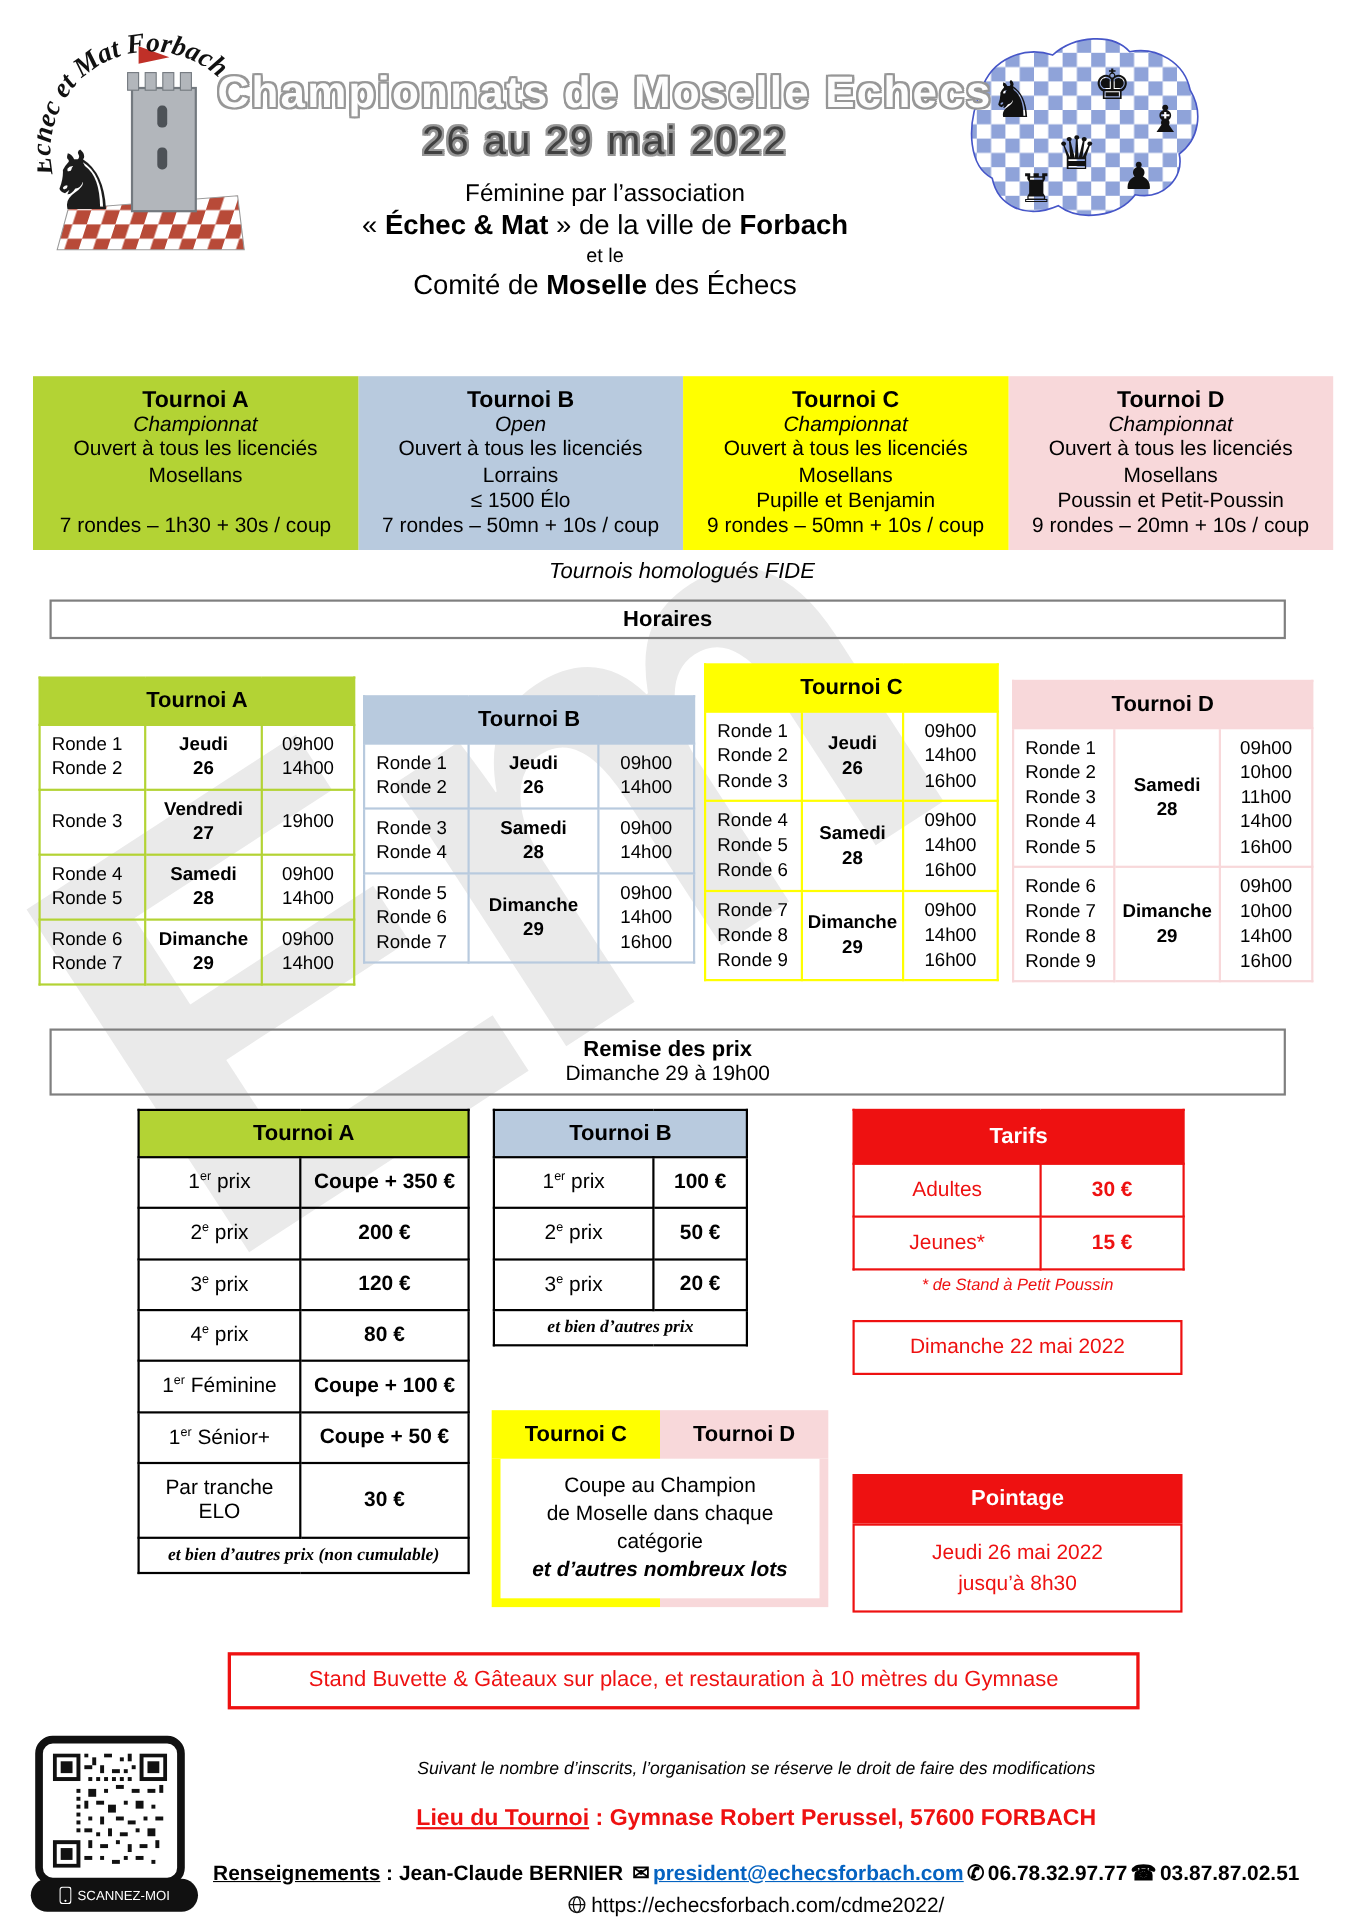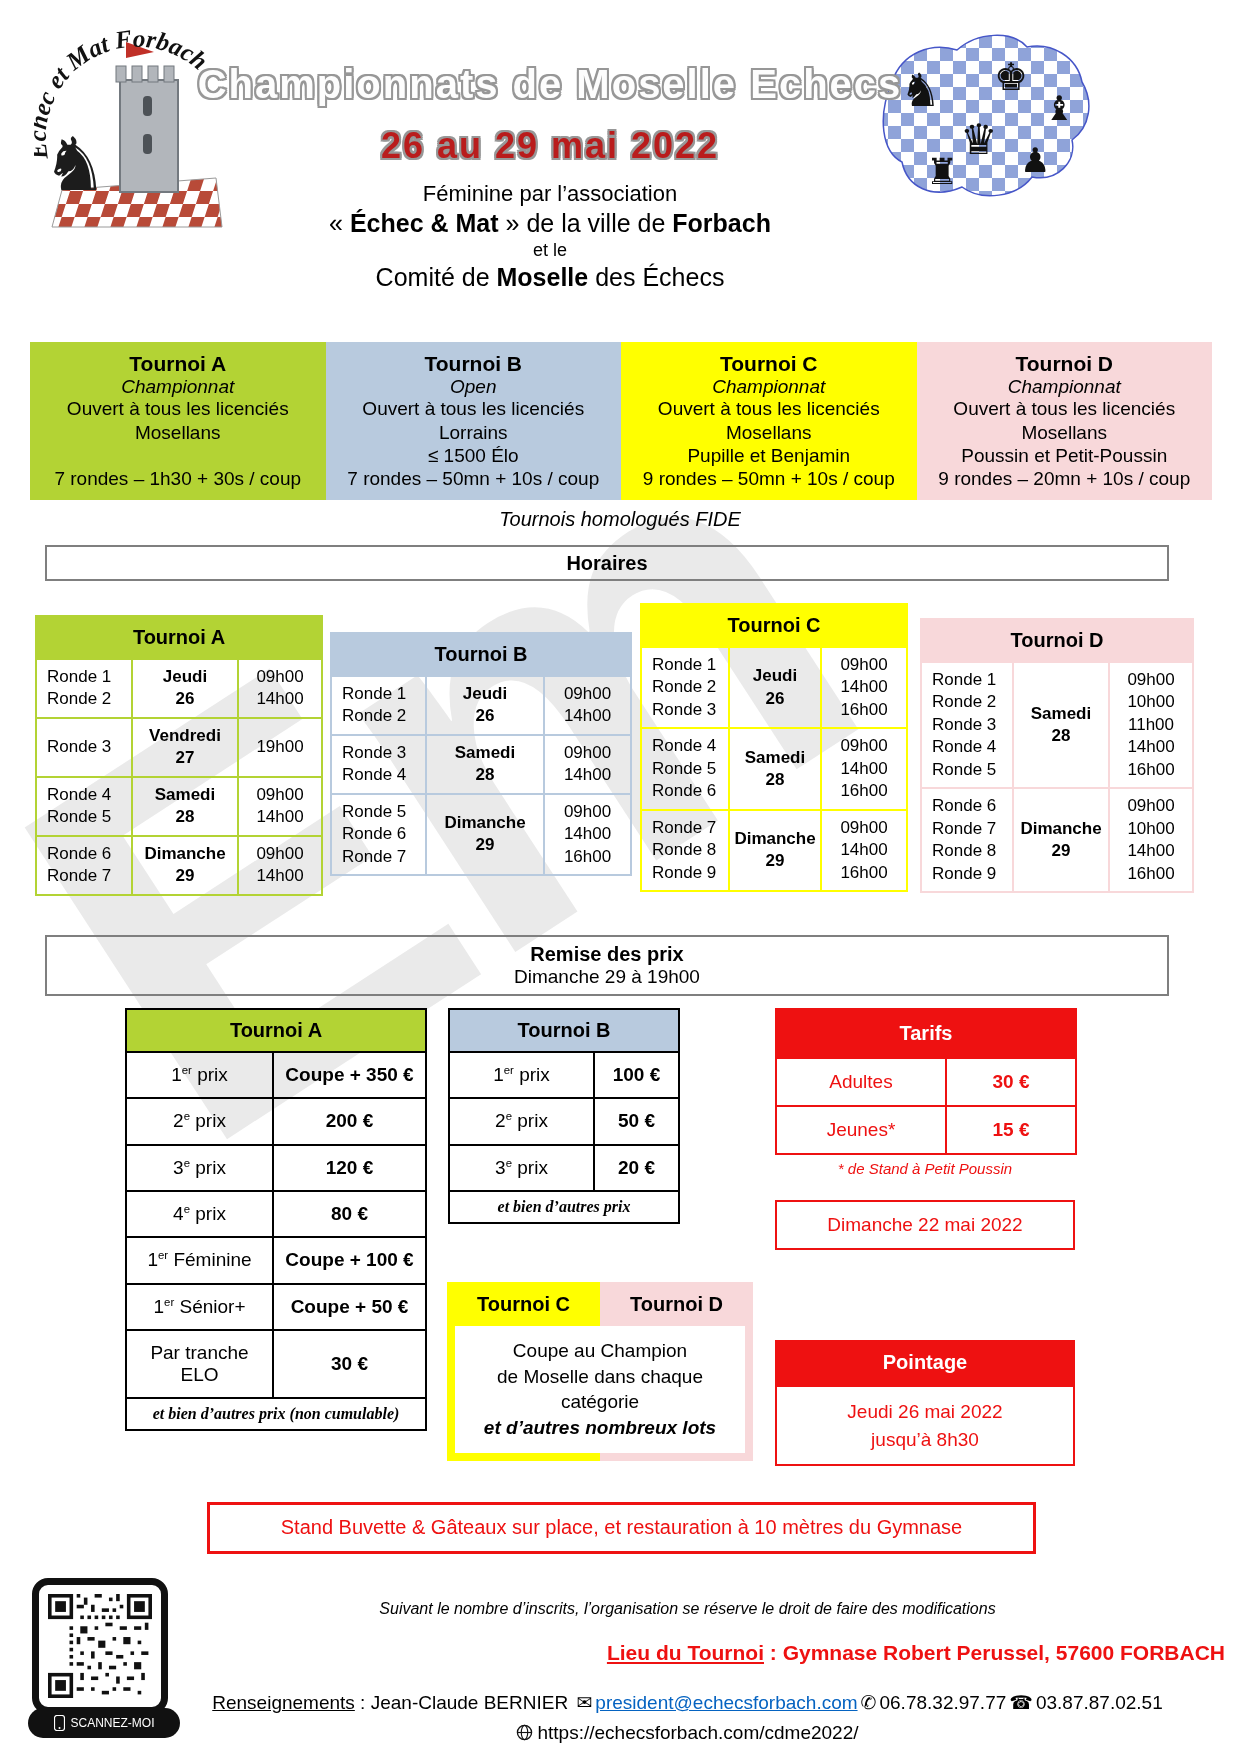--- a/index.html
+++ b/index.html
@@ -12,21 +12,21 @@
   
   .wm{position:absolute;left:30px;top:540px;z-index:0;font-size:540px;font-weight:bold;
       color:#d9d9d9;opacity:.55;line-height:.9;letter-spacing:-18px;
       transform:rotate(-33deg);transform-origin:50% 50%;user-select:none;}
 
   
   .titlebox{left:70px;top:0;width:960px;text-align:center;}
   .bigtitle{margin-top:62px;font-size:40px;font-weight:bold;letter-spacing:2px;color:#fdfdfd;
     text-shadow:-2px -2px 0 #979797,2px -2px 0 #979797,-2px 2px 0 #979797,2px 2px 0 #979797,
                 -2px 0 0 #979797,2px 0 0 #979797,0 -2px 0 #979797,0 2px 0 #979797;}
-  .bigdate{margin-top:18px;font-size:36px;font-weight:bold;letter-spacing:2px;color:#b91c1c;
+  .bigdate{font-size:36px;font-weight:normal;letter-spacing:2px;color:#404040;
     text-shadow:-2px -2px 0 #979797,2px -2px 0 #979797,-2px 2px 0 #979797,2px 2px 0 #979797,
                 -2px 0 0 #979797,2px 0 0 #979797,0 -2px 0 #979797,0 2px 0 #979797;}
   .org1{margin-top:14px;font-size:22px;}
   .org2{margin-top:2px;font-size:25px;}
   .etle{margin-top:2px;font-size:18px;}
   .org4{margin-top:2px;font-size:25px;}
   .b{font-weight:bold;}
 
   
   .tourn-row{left:30px;top:342px;width:1182px;height:158px;display:flex;}
@@ -81,23 +81,23 @@
   .cdh-c{background:#ffff00;} .cdh-d{background:#f8d8da;}
   .cdbody-wrap{background:linear-gradient(to right,#ffff00 0 50%,#f8d8da 50% 100%);padding:0 8px 8px 8px;}
   .cdbody{background:#fff;padding:12px 4px;text-align:center;font-size:19px;line-height:1.35;}
   .cdbold{font-weight:bold;font-style:italic;}
 
   .standbox{left:207px;top:1502px;width:823px;height:46px;border:3px solid #ee1111;
             color:#ee1111;font-size:20px;text-align:center;line-height:44px;}
 
   
   .fineprint{left:150px;top:1600px;width:1075px;font-style:italic;font-size:16px;text-align:center;}
-  .lieu{left:150px;top:1641px;width:1075px;color:#ee1111;font-size:21px;font-weight:bold;text-align:right;}
+  .lieu{left:150px;top:1641px;width:1075px;color:#ee1111;font-size:21px;font-weight:bold;text-align:center;}
   .lieu .u{text-decoration:underline;}
-  .rens{left:150px;top:1691px;width:1075px;font-size:19px;text-align:center;}
+  .rens{left:150px;top:1691px;width:1075px;font-size:19px;text-align:center;font-weight:bold;}
   .rens .u{text-decoration:underline;}
   .rens a{color:#0563c1;text-decoration:underline;}
   .urlline{left:150px;top:1722px;width:1075px;font-size:19px;text-align:center;}
   .icon-gap{padding:0 3px;}
 
   
   .qr{left:32px;top:1578px;width:122px;height:122px;border:7px solid #111;border-radius:16px;
       background:#fff;display:flex;align-items:center;justify-content:center;}
   .scanpill{left:28px;top:1708px;width:152px;height:30px;background:#111;border-radius:15px;color:#fff;
             font-size:12px;display:flex;align-items:center;justify-content:center;gap:6px;}

